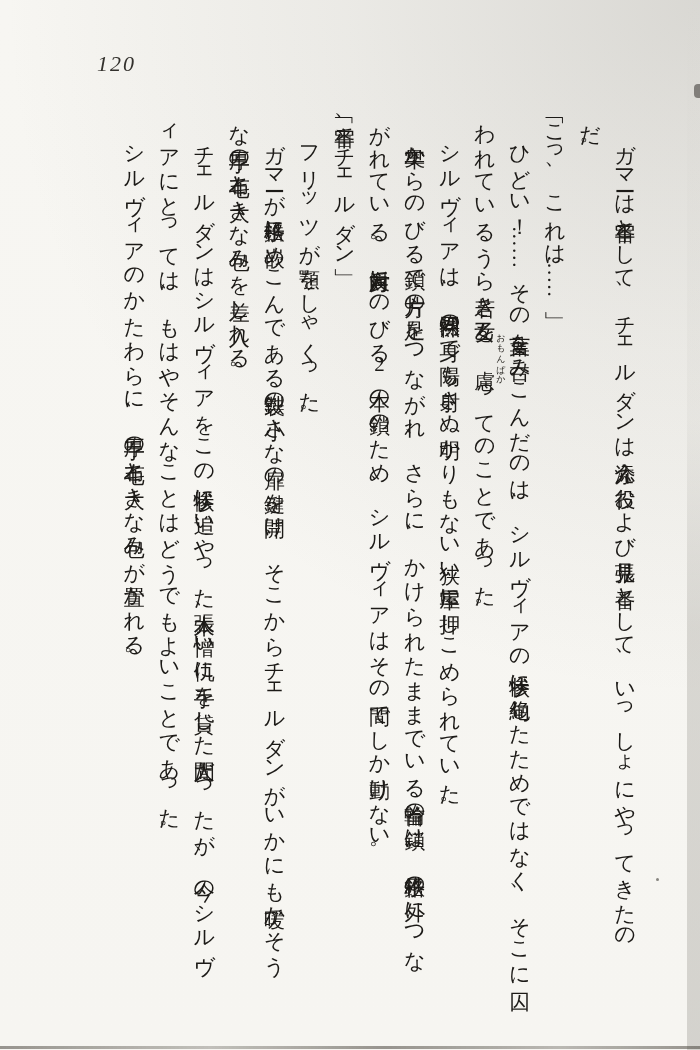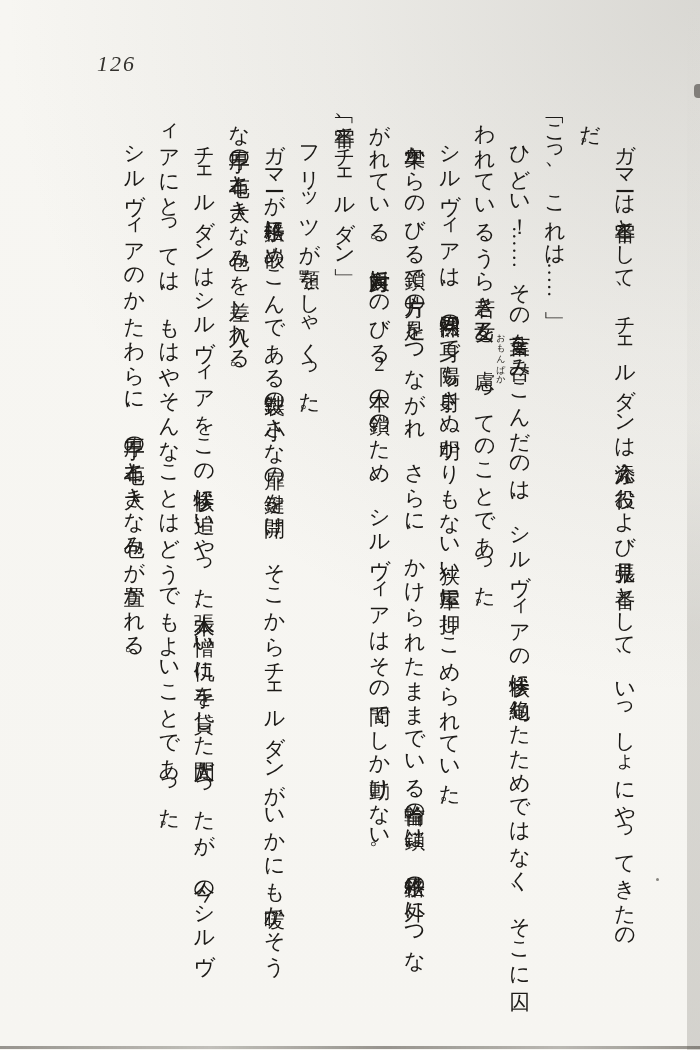--- a/index.html
+++ b/index.html
@@ -98,21 +98,21 @@
     font-size: 9px;
     letter-spacing: 0;
     color: #2a2824;
   }
   .tcy { text-combine-upright: all; }
 </style>
 </head>
 <body>
 
 <div class="page">
-  <div class="page-number">126</div>
+  <div class="page-number">120</div>
 
   <div class="page-text">
       <p class="para body">ガマーは牢番として、チェルダンは介添え役および見張り番として、いっしょにやってきたのだ。</p>
       <p class="para dialogue">「こっ、これは……」</p>
       <p class="para body">ひどい！……その言葉を呑みこんだのは、シルヴィアの惨状に絶句したためではなく、そこに囚われているうら若き乙女を<ruby>慮<rt>おもんぱか</rt></ruby>ってのことであった。</p>
       <p class="para body">シルヴィアは、裸同然の身で陽も射さぬ明かりもない狭い牢屋に押しこめられていた。</p>
       <p class="para body">牢奥からのびる鎖で片方の足をつながれ、さらに、かけられたままでいる首輪の鎖は、鉄格子の外につながれている。反対方向にのびる<span class="tcy">2</span>本の鎖のため、シルヴィアはその間でしか動けない。</p>
       <p class="para dialogue">「牢番、チェルダン」</p>
       <p class="para body">フリッツが顎をしゃくった。</p>
       <p class="para body">ガマーが鉄格子に嵌めこんである鉄製の小さな扉の鍵を開け、そこからチェルダンがいかにも暖かそうな厚手の毛布と大きな包みを差し入れる。</p>

